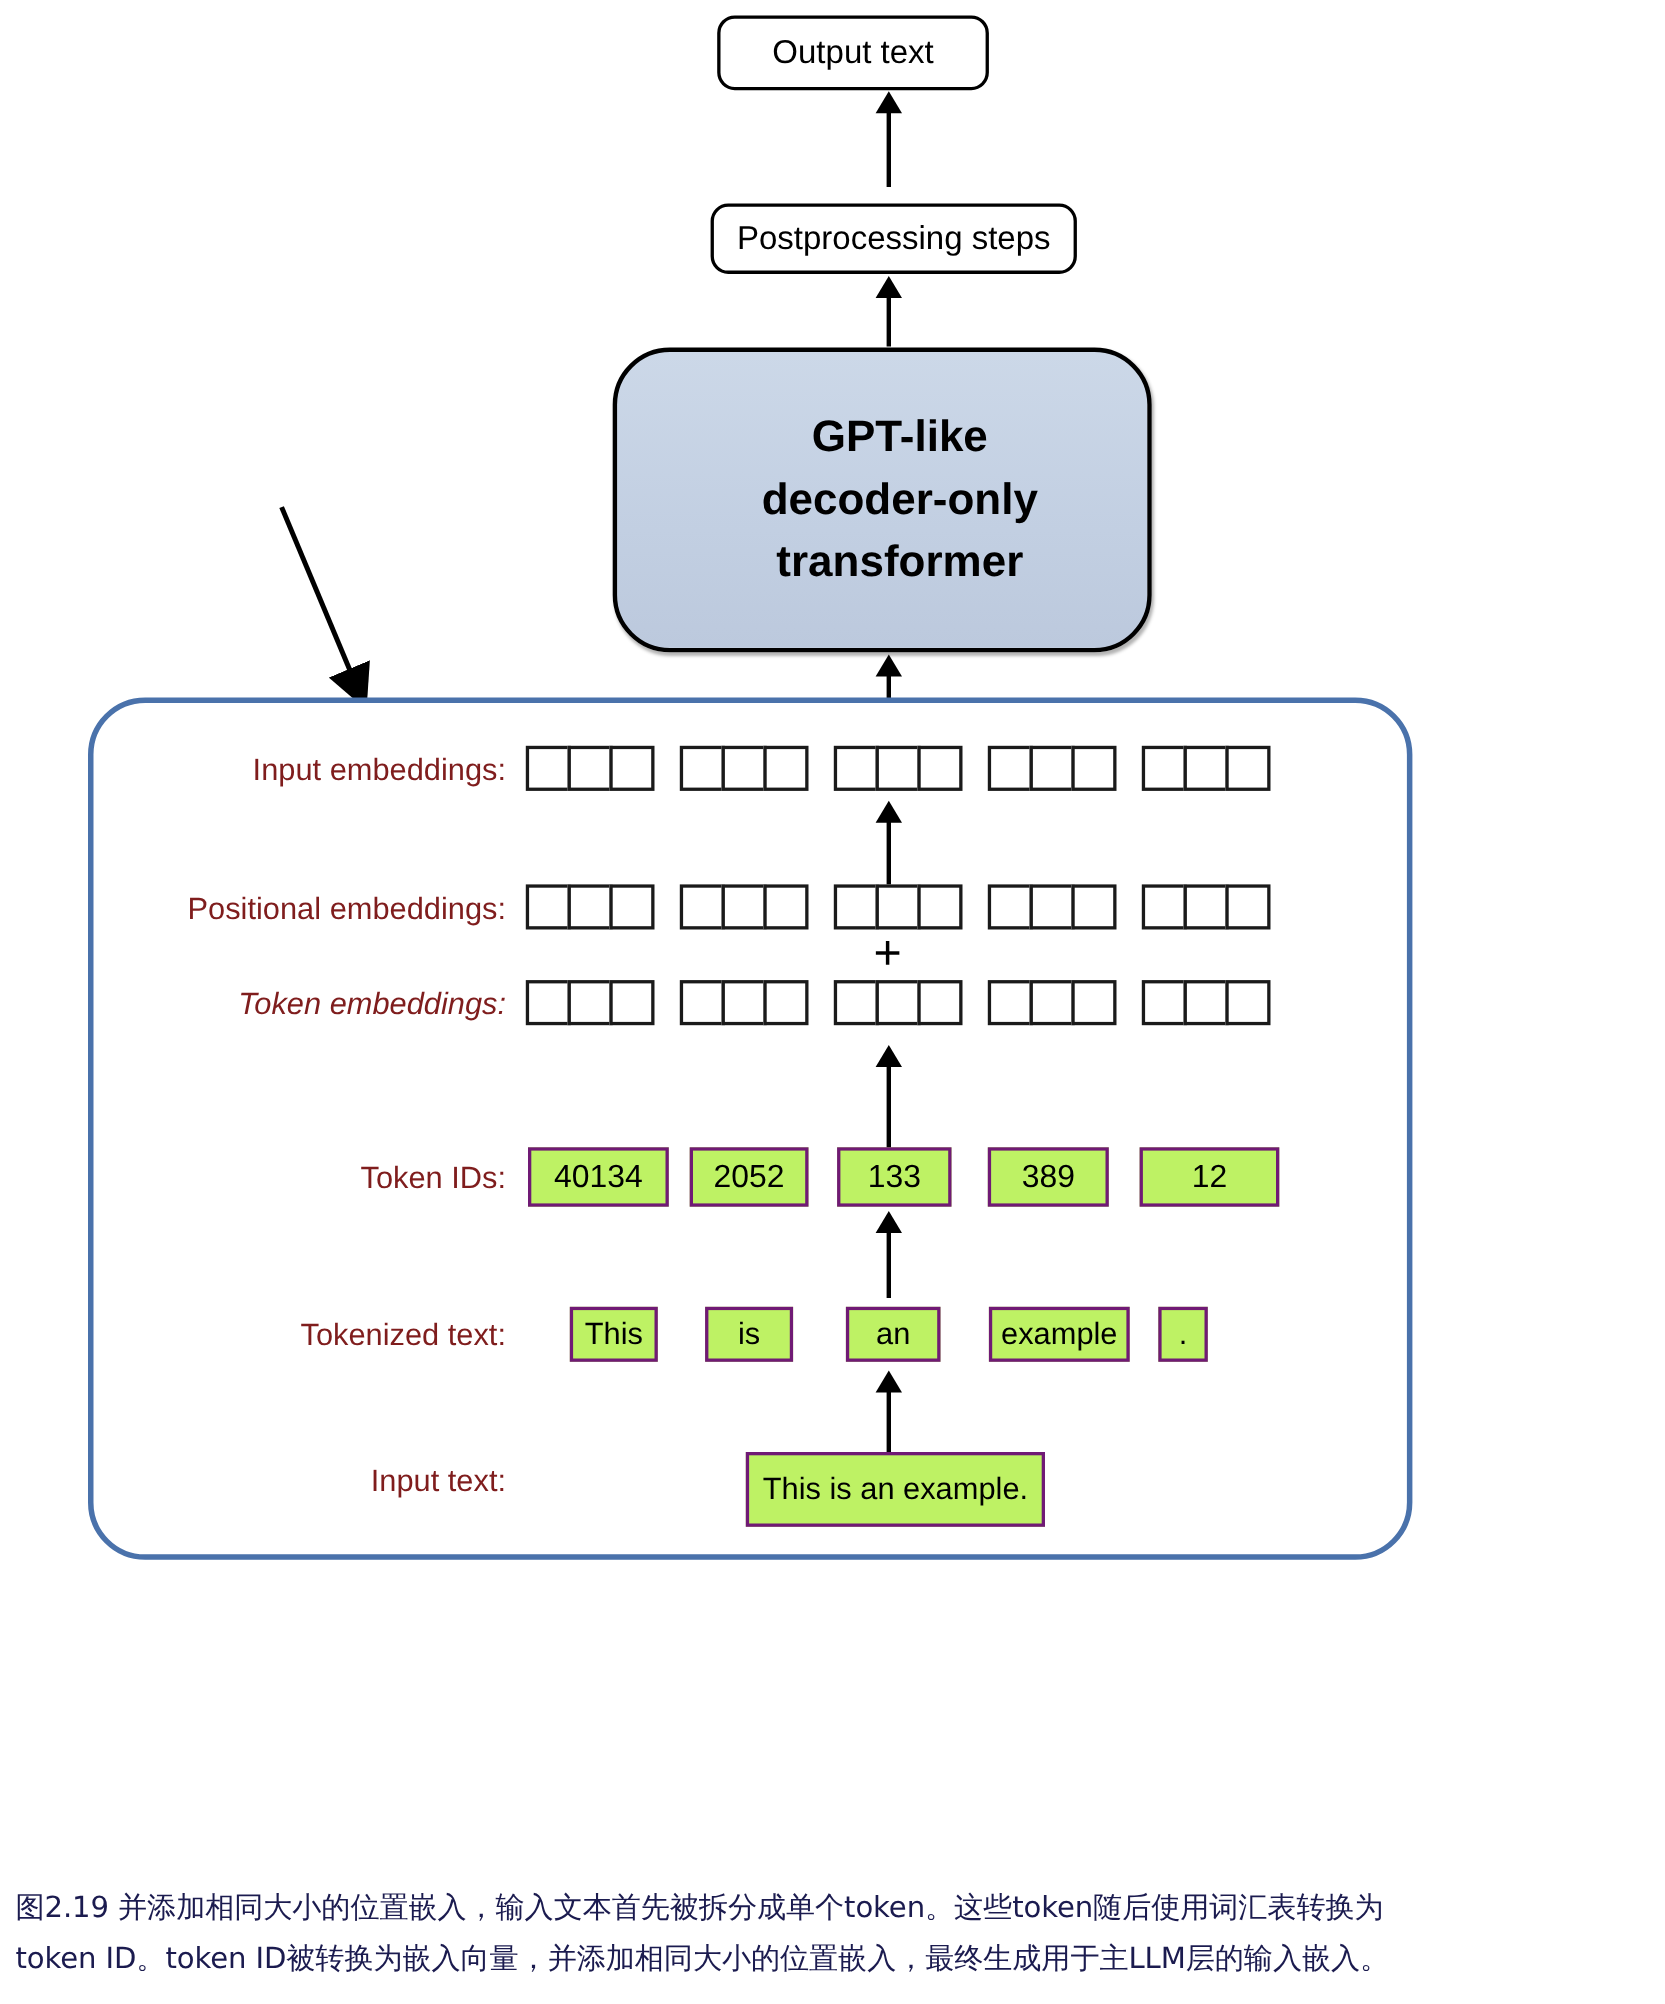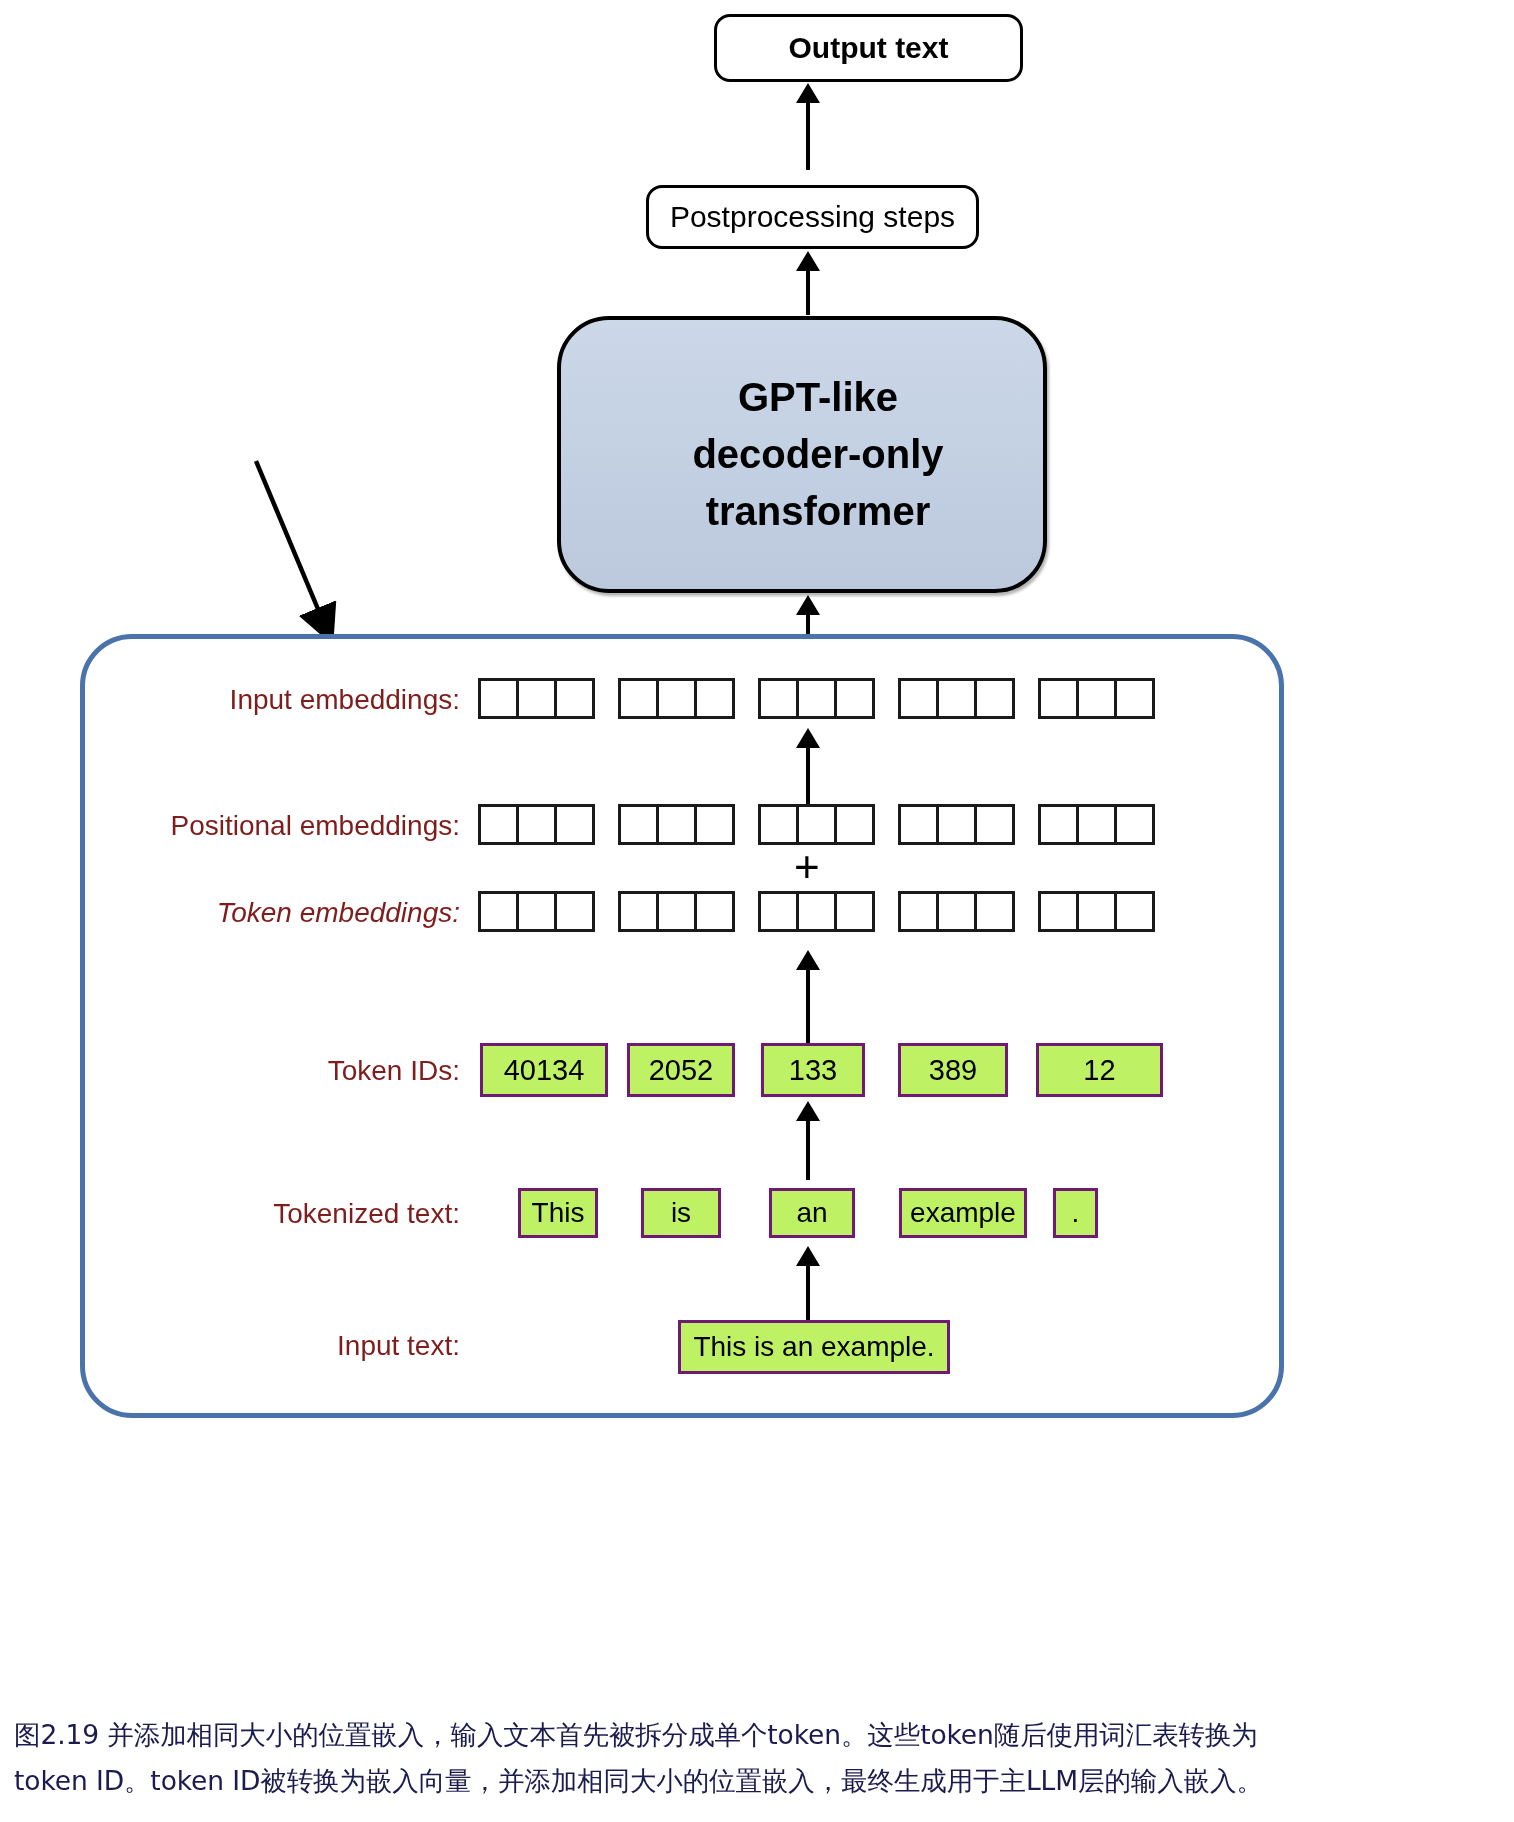--- a/index.html
+++ b/index.html
@@ -24,21 +24,21 @@
     border-radius: 16px;
     background: #fff;
     display: flex;
     align-items: center;
     justify-content: center;
     font-size: 30px;
     color: #000;
     white-space: nowrap;
   }
 
-  #output-text-box { left: 714px; top: 14px; width: 309px; height: 68px; font-weight: bold; }
+  #output-text-box { left: 652px; top: 14px; width: 247px; height: 68px; }
   #postprocessing-box { left: 646px; top: 185px; width: 333px; height: 64px; }
 
   #gpt-box {
     position: absolute;
     left: 557px;
     top: 316px;
     width: 490px;
     height: 277px;
     border: 4px solid #000;
     border-radius: 52px;
@@ -281,20 +281,20 @@
   <div class="varrow" style="left:806px; top:1118px; height:62px;"></div>
 
   <div class="valbox ital" style="left:518px; top:1188px; width:80px; height:50px;">This</div>
   <div class="valbox ital" style="left:641px; top:1188px; width:80px; height:50px;">is</div>
   <div class="valbox ital" style="left:769px; top:1188px; width:86px; height:50px;">an</div>
   <div class="valbox ital" style="left:899px; top:1188px; width:128px; height:50px;">example</div>
   <div class="valbox ital" style="left:1053px; top:1188px; width:45px; height:50px;">.</div>
 
   <div class="varrow" style="left:806px; top:1263px; height:62px;"></div>
 
-  <div class="valbox ital" style="left:678px; top:1320px; width:272px; height:54px;">This is an example.</div>
+  <div class="valbox ital" style="left:678px; top:1320px; width:272px; height:68px;">This is an example.</div>
 
   <div id="caption">
     <div>图2.19 并添加相同大小的位置嵌入，输入文本首先被拆分成单个token。这些token随后使用词汇表转换为</div>
     <div>token ID。token ID被转换为嵌入向量，并添加相同大小的位置嵌入，最终生成用于主LLM层的输入嵌入。</div>
   </div>
 
 </div>
 
 </body></html>

